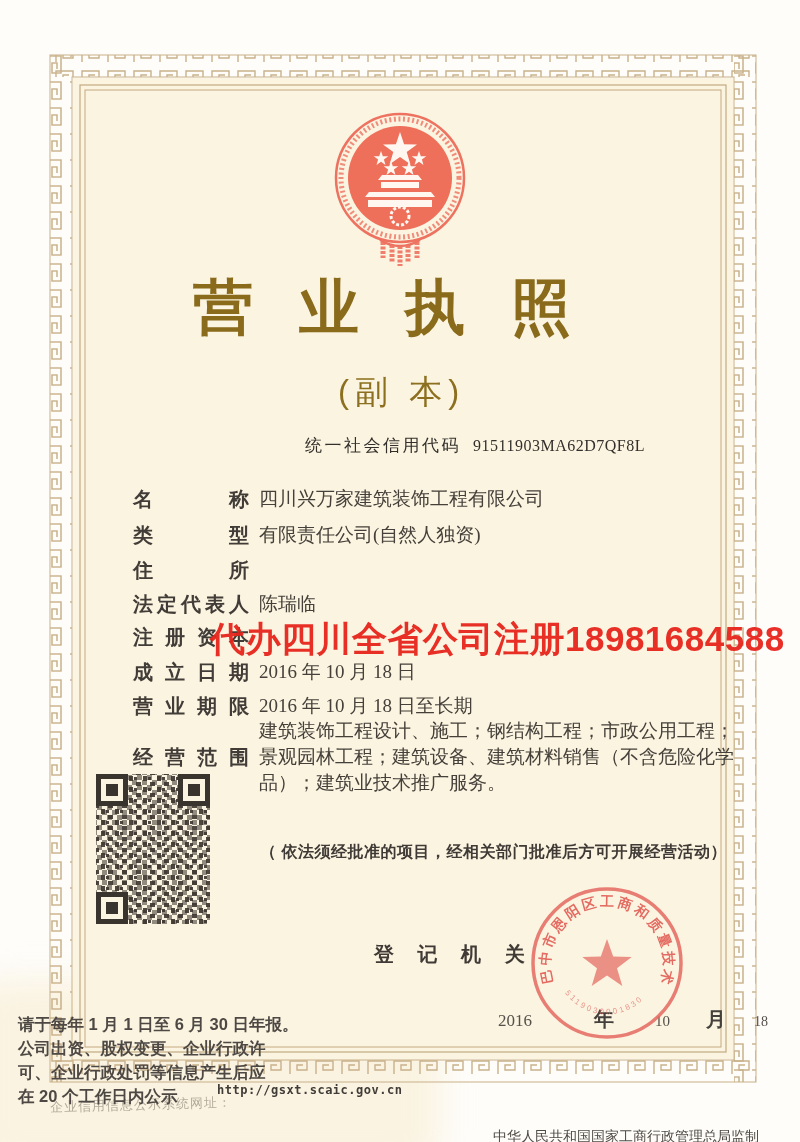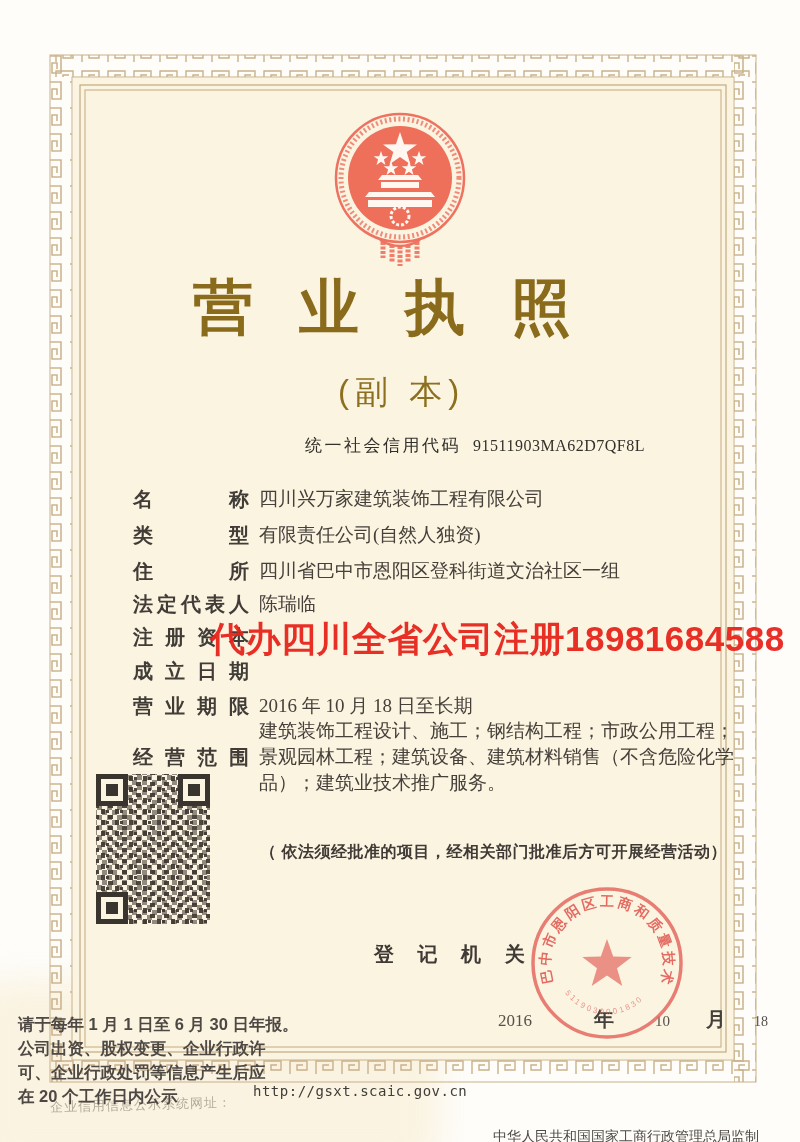--- a/index.html
+++ b/index.html
@@ -65,21 +65,21 @@
   .emblem{left:325px;top:100px;z-index:2;}
   
   .stamp-note{left:18px;top:1012px;z-index:7;}
   .stamp-line{font-size:16.5px;font-weight:700;color:#4d4843;line-height:24px;white-space:nowrap;}
   .site-label{
     left:50px;top:1096px;font-size:13px;color:#a89e90;letter-spacing:1px;
     transform:rotate(-1.5deg);z-index:2;white-space:nowrap;opacity:.85;
   }
   .site-url{
     left:217px;top:1083px;font-family:"DejaVu Sans Mono", monospace;
-    font-size:14px;font-weight:400;color:#403c38;z-index:3;white-space:nowrap;letter-spacing:.5px;margin-left:36px;
+    font-size:12px;font-weight:700;color:#403c38;z-index:3;white-space:nowrap;letter-spacing:.5px;
   }
   .issuer-note{left:493px;top:1128px;font-size:14px;color:#4f4a44;z-index:2;white-space:nowrap;}
 </style>
 </head>
 <body>
 
 <div class="abs cream-blob"></div>
 
 <svg class="abs frame-svg" width="800" height="1142" aria-hidden="true">
   <defs>
@@ -140,31 +140,31 @@
 <div class="frow" style="top:486px">
   <span class="flabel">名称</span>
   <span class="fvalue">四川兴万家建筑装饰工程有限公司</span>
 </div>
 <div class="frow" style="top:522px">
   <span class="flabel">类型</span>
   <span class="fvalue">有限责任公司(自然人独资)</span>
 </div>
 <div class="frow" style="top:558px">
   <span class="flabel">住所</span>
-  <span class="fvalue">四川省巴中市恩阳区登科街道文治社区一组</span>
 </div>
 <div class="frow" style="top:591px">
   <span class="flabel">法定代表人</span>
   <span class="fvalue">陈瑞临</span>
 </div>
 <div class="frow" style="top:625px">
   <span class="flabel">注册资本</span>
 </div>
 <div class="frow" style="top:659px">
   <span class="flabel">成立日期</span>
+  <span class="fvalue">2016 年 10 月 18 日</span>
 </div>
 <div class="frow" style="top:693px">
   <span class="flabel">营业期限</span>
   <span class="fvalue">2016 年 10 月 18 日至长期</span>
 </div>
 <div class="frow" style="top:718px">
   <span class="flabel">经营范围</span>
   <span class="fvalue">建筑装饰工程设计、施工；钢结构工程；市政公用工程；景观园林工程；建筑设备、建筑材料销售（不含危险化学品）；建筑业技术推广服务。</span>
 </div>
 

